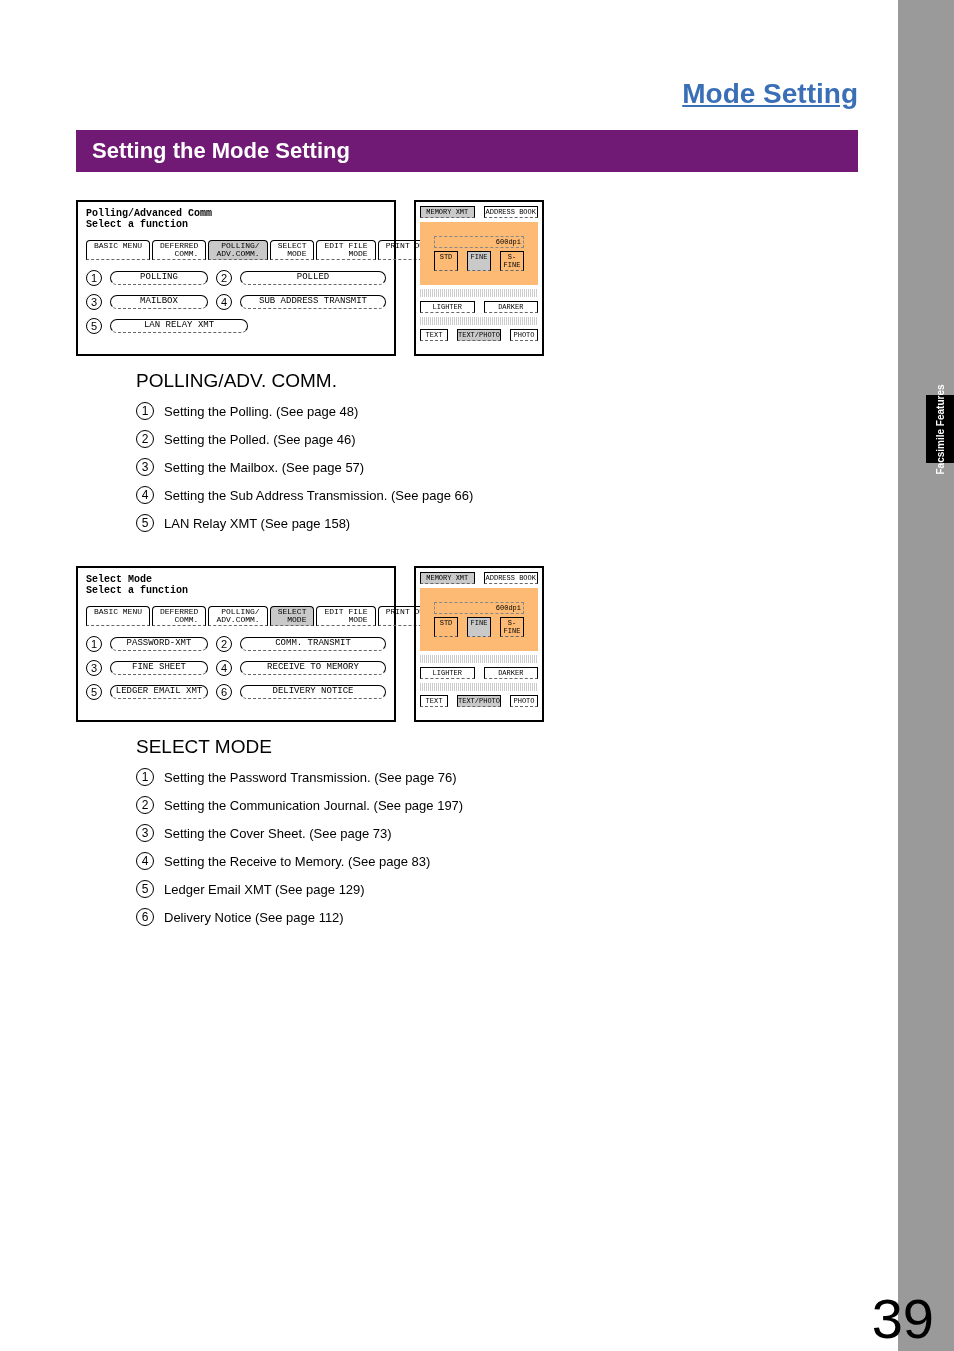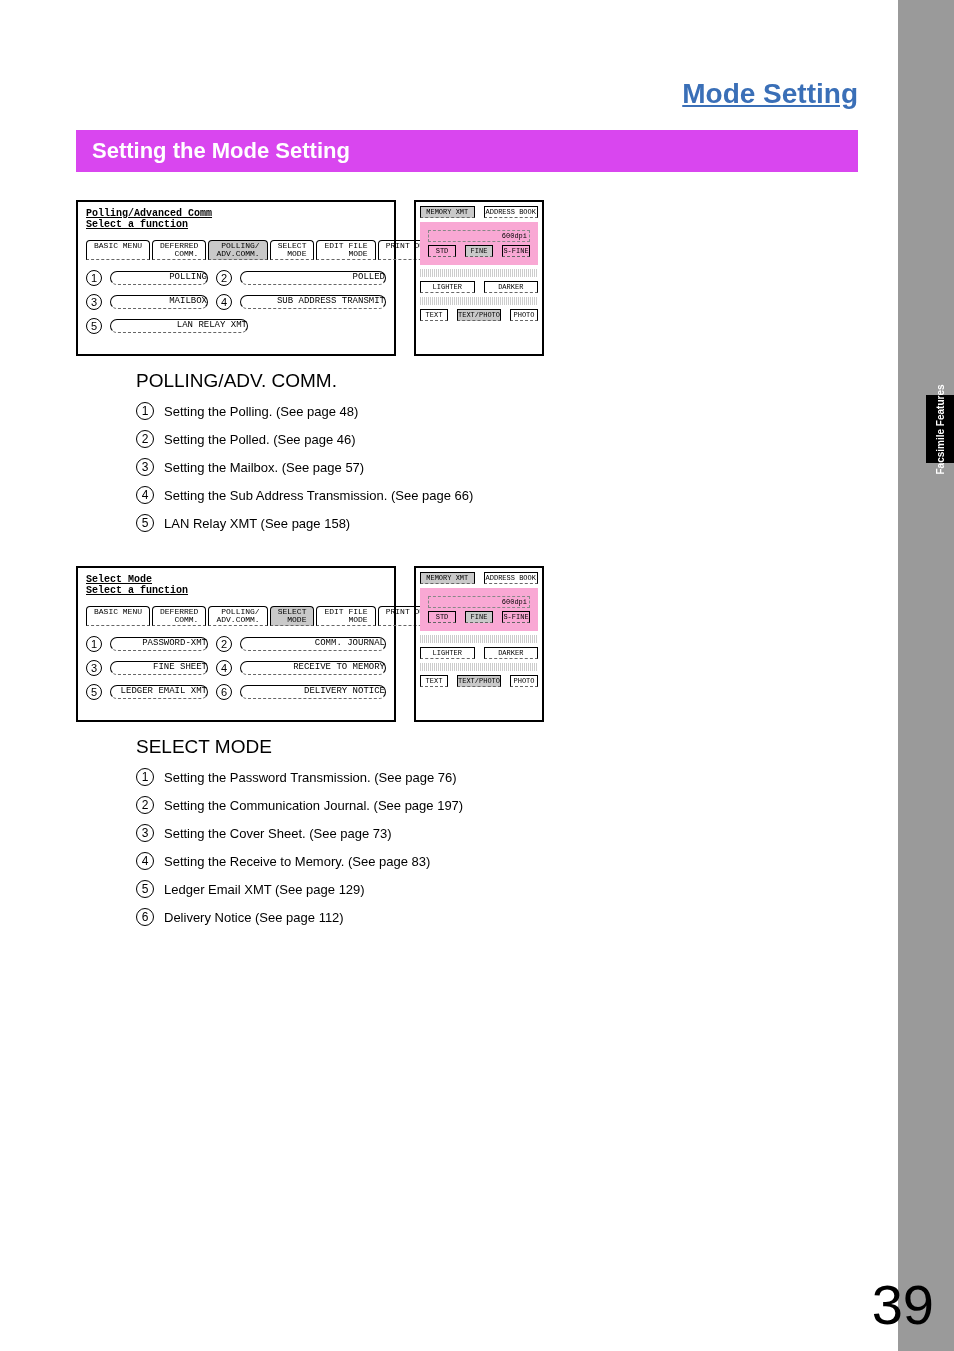--- a/index.html
+++ b/index.html
@@ -45,42 +45,42 @@
   }
   .chapter-title {
     color: #3a6fb7;
     font-size: 28px;
     font-weight: bold;
     text-align: right;
     margin: 0 0 20px 0;
     text-decoration: underline;
   }
   .section-bar {
-    background: #d946ef;
+    background: #701a75;
     color: #fff;
     font-size: 22px;
     font-weight: bold;
     padding: 8px 16px;
     margin-bottom: 28px;
   }
   .panel-block { margin-bottom: 34px; }
   .panel {
     display: flex;
     gap: 18px;
     margin-left: 0;
   }
   .lcd {
     border: 2px solid #000;
     width: 320px;
     padding: 6px 8px 12px 8px;
     font-family: "Courier New", monospace;
     font-size: 10px;
     line-height: 1.1;
   }
-  .lcd-title { font-weight: bold; text-decoration: underline; }
+  .lcd-title { font-weight: bold; }
   .lcd-tabs {
     display: flex;
     gap: 2px;
     margin-top: 10px;
   }
   .lcd-tab {
     border: 1px solid #000;
     border-bottom: 1px dashed #666;
     border-top-left-radius: 4px;
     border-top-right-radius: 4px;
@@ -109,21 +109,21 @@
     align-items: center;
     justify-content: center;
     font-family: Arial, sans-serif;
     font-size: 11px;
     flex-shrink: 0;
   }
   .pill {
     border: 1px solid #000;
     border-radius: 10px;
     padding: 1px 0;
-    text-align: right;
+    text-align: center;
     font-size: 9px;
     flex: 1;
     border-bottom: 1px dashed #666;
   }
   .pill-wide { flex: 1.5; }
   
   .side-panel {
     border: 2px solid #000;
     width: 130px;
     font-family: "Courier New", monospace;
@@ -145,22 +145,22 @@
     border-bottom: 1px dashed #666;
     font-size: 7px;
   }
   .sp-btn.sel { background: #c9c9c9; }
   .sp-strip {
     height: 8px;
     background: repeating-linear-gradient(90deg,#000 0 1px,#fff 1px 2px);
     opacity: .2;
   }
   .sp-shade {
-    background: #f9a8d4;
-    padding: 8px;
+    background: #fdba74;
+    padding: 14px;
   }
   
   .desc {
     margin: 14px 0 0 60px;
     font-size: 13px;
   }
   .desc h4 {
     font-size: 19px;
     font-weight: normal;
     margin: 0 0 10px 0;
@@ -175,21 +175,21 @@
     gap: 10px;
     margin-bottom: 10px;
   }
   .desc-list .circ-num {
     width: 18px; height: 18px;
     font-size: 12px;
   }
   .page-num {
     position: absolute;
     right: 20px;
-    bottom: 14px;
+    bottom: 0;
     font-size: 56px;
     font-weight: normal;
     color: #000;
     font-family: Arial, sans-serif;
   }
 </style>
 </head>
 <body>
 
 <div class="right-strip"></div>
@@ -311,21 +311,21 @@
 MODE</div>
           <div class="lcd-tab">EDIT FILE
 MODE</div>
           <div class="lcd-tab">PRINT OUT</div>
         </div>
         <div class="lcd-rows">
           <div class="lcd-row">
             <span class="circ-num">1</span>
             <span class="pill">PASSWORD-XMT</span>
             <span class="circ-num">2</span>
-            <span class="pill pill-wide">COMM. JOURNAL</span>
+            <span class="pill pill-wide">COMM. TRANSMIT</span>
           </div>
           <div class="lcd-row">
             <span class="circ-num">3</span>
             <span class="pill">FINE SHEET</span>
             <span class="circ-num">4</span>
             <span class="pill pill-wide">RECEIVE TO MEMORY</span>
           </div>
           <div class="lcd-row">
             <span class="circ-num">5</span>
             <span class="pill">LEDGER EMAIL XMT</span>

